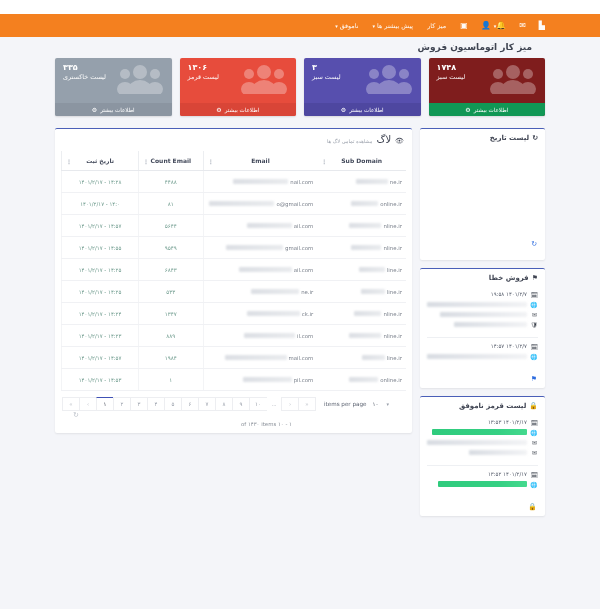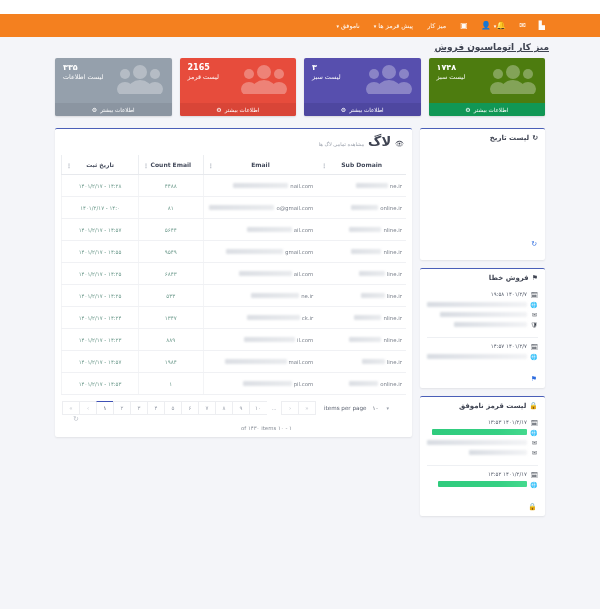--- a/index.html
+++ b/index.html
@@ -23,22 +23,22 @@
             order:2;padding-left:58px;}
   .nav-right{display:flex;align-items:center;gap:13px;order:1;padding-right:55px;}
   .nav-ico{color:#ffffff;font-size:8px;line-height:1;opacity:.97;display:block;}
   .nav-link{color:#ffffff;font-size:6.4px;white-space:nowrap;opacity:.97;}
   .nav-link .caret{font-size:5px;margin-right:2px;display:inline-block;}
   .nav-user{display:flex;align-items:center;gap:2px;color:#fff;font-size:8px;}
   .nav-user .caret{font-size:5px;}
 
   
   .page-title{
-    position:absolute;top:42px;right:51px;
-    font-size:9px;font-weight:bold;color:#3f4452;letter-spacing:.2px;text-decoration:underline;
+    position:absolute;top:42px;right:68px;
+    font-size:9px;font-weight:bold;color:#3f4452;letter-spacing:.2px;
   }
 
   
   .cards{
     position:absolute;top:58px;right:55px;left:55px;height:58px;
     display:flex;flex-direction:row-reverse;gap:8px;
   }
   .card{
     position:relative;flex:1;border-radius:2px;overflow:hidden;
     display:flex;flex-direction:column;justify-content:space-between;
@@ -56,21 +56,21 @@
     font-size:5.6px;color:#ffffff;
     background:rgba(0,0,0,.10);
   }
   .card-foot .g{font-size:6px;}
   .c-gray{background:#95a0ac;}
   .c-gray .card-foot{background:#8b95a1;}
   .c-red{background:#e74c3c;}
   .c-red .card-foot{background:#d94537;}
   .c-purple{background:#574fae;}
   .c-purple .card-foot{background:#4e47a0;}
-  .c-green{background:#4d7c0f;}
+  .c-green{background:#7f1d1d;}
   .c-green .card-foot{background:#119755;}
 
   
   .col-right{position:absolute;top:128px;right:55px;width:125px;}
   .col-main{position:absolute;top:128px;right:188px;left:55px;}
 
   .panel{
     background:#ffffff;border-radius:2px;
     box-shadow:0 1px 2px rgba(0,0,0,.08);
     border-top:1.4px solid #4a5fb8;
@@ -117,21 +117,21 @@
   .log-panel{
     background:#ffffff;border-radius:2px;
     box-shadow:0 1px 2px rgba(0,0,0,.08);
     border-top:1.4px solid #4a5fb8;
     padding:0 0 6px 0;
   }
   .log-head{
     display:flex;align-items:baseline;gap:4px;
     padding:5px 8px 6px 8px;
   }
-  .log-head .lt{font-size:13px;font-weight:bold;color:#3f4452;}
+  .log-head .lt{font-size:10px;font-weight:normal;color:#3f4452;}
   .log-head .ls{font-size:5px;color:#9aa0ab;}
   .log-head .li{font-size:7px;color:#3f4452;}
 
   table.grid{width:calc(100% - 12px);margin:0 6px;border-collapse:collapse;table-layout:fixed;}
   table.grid th{
     font-size:6px;font-weight:bold;color:#42495a;
     padding:6px 4px;border-bottom:1px solid #e7e9ed;
     text-align:center;position:relative;
   }
   table.grid th .dots{
@@ -189,21 +189,21 @@
       <span class="nav-ico">🔔</span>
     </div>
     <div class="nav-left">
       <span class="nav-user">
         <span class="caret">▾</span>
         <span>👤</span>
       </span>
       <span class="nav-ico">▣</span>
       <span class="nav-link">میز کار</span>
       <span class="nav-link">
-        <span>پیش قرمز ها</span><span class="caret">▾</span>
+        <span>پیش بیشتر ها</span><span class="caret">▾</span>
       </span>
       <span class="nav-link">
         <span>ناموفق</span><span class="caret">▾</span>
       </span>
     </div>
   </div>
 
   <div class="page-title">میز کار اتوماسیون فروش</div>
 
   <div class="cards">
@@ -212,39 +212,39 @@
       <svg class="people" width="48" height="30" viewBox="0 0 48 30">
         <circle cx="24" cy="8" r="7" fill="#ffffff"></circle>
           <ellipse cx="24" cy="26" rx="12" ry="10" fill="#ffffff"></ellipse>
         <circle cx="9" cy="10" r="5" fill="#ffffff"></circle>
           <ellipse cx="9" cy="25" rx="8" ry="7" fill="#ffffff"></ellipse>
         <circle cx="39" cy="10" r="5" fill="#ffffff"></circle>
           <ellipse cx="39" cy="25" rx="8" ry="7" fill="#ffffff"></ellipse>
       </svg>
       <div class="card-body">
         <div class="card-num">۳۳۵</div>
-        <div class="card-label">لیست اطلاعات</div>
+        <div class="card-label">لیست خاکستری</div>
       </div>
       <div class="card-foot">
         <span>اطلاعات بیشتر</span>
         <span class="g">⚙</span>
       </div>
     </div>
 
     <div class="card c-red">
       <svg class="people" width="48" height="30" viewBox="0 0 48 30">
         <circle cx="24" cy="8" r="7" fill="#ffffff"></circle>
           <ellipse cx="24" cy="26" rx="12" ry="10" fill="#ffffff"></ellipse>
         <circle cx="9" cy="10" r="5" fill="#ffffff"></circle>
           <ellipse cx="9" cy="25" rx="8" ry="7" fill="#ffffff"></ellipse>
         <circle cx="39" cy="10" r="5" fill="#ffffff"></circle>
           <ellipse cx="39" cy="25" rx="8" ry="7" fill="#ffffff"></ellipse>
       </svg>
       <div class="card-body">
-        <div class="card-num">2165</div>
+        <div class="card-num">۱۳۰۶</div>
         <div class="card-label">لیست قرمز</div>
       </div>
       <div class="card-foot">
         <span>اطلاعات بیشتر</span>
         <span class="g">⚙</span>
       </div>
     </div>
 
     <div class="card c-purple">
       <svg class="people" width="48" height="30" viewBox="0 0 48 30">

